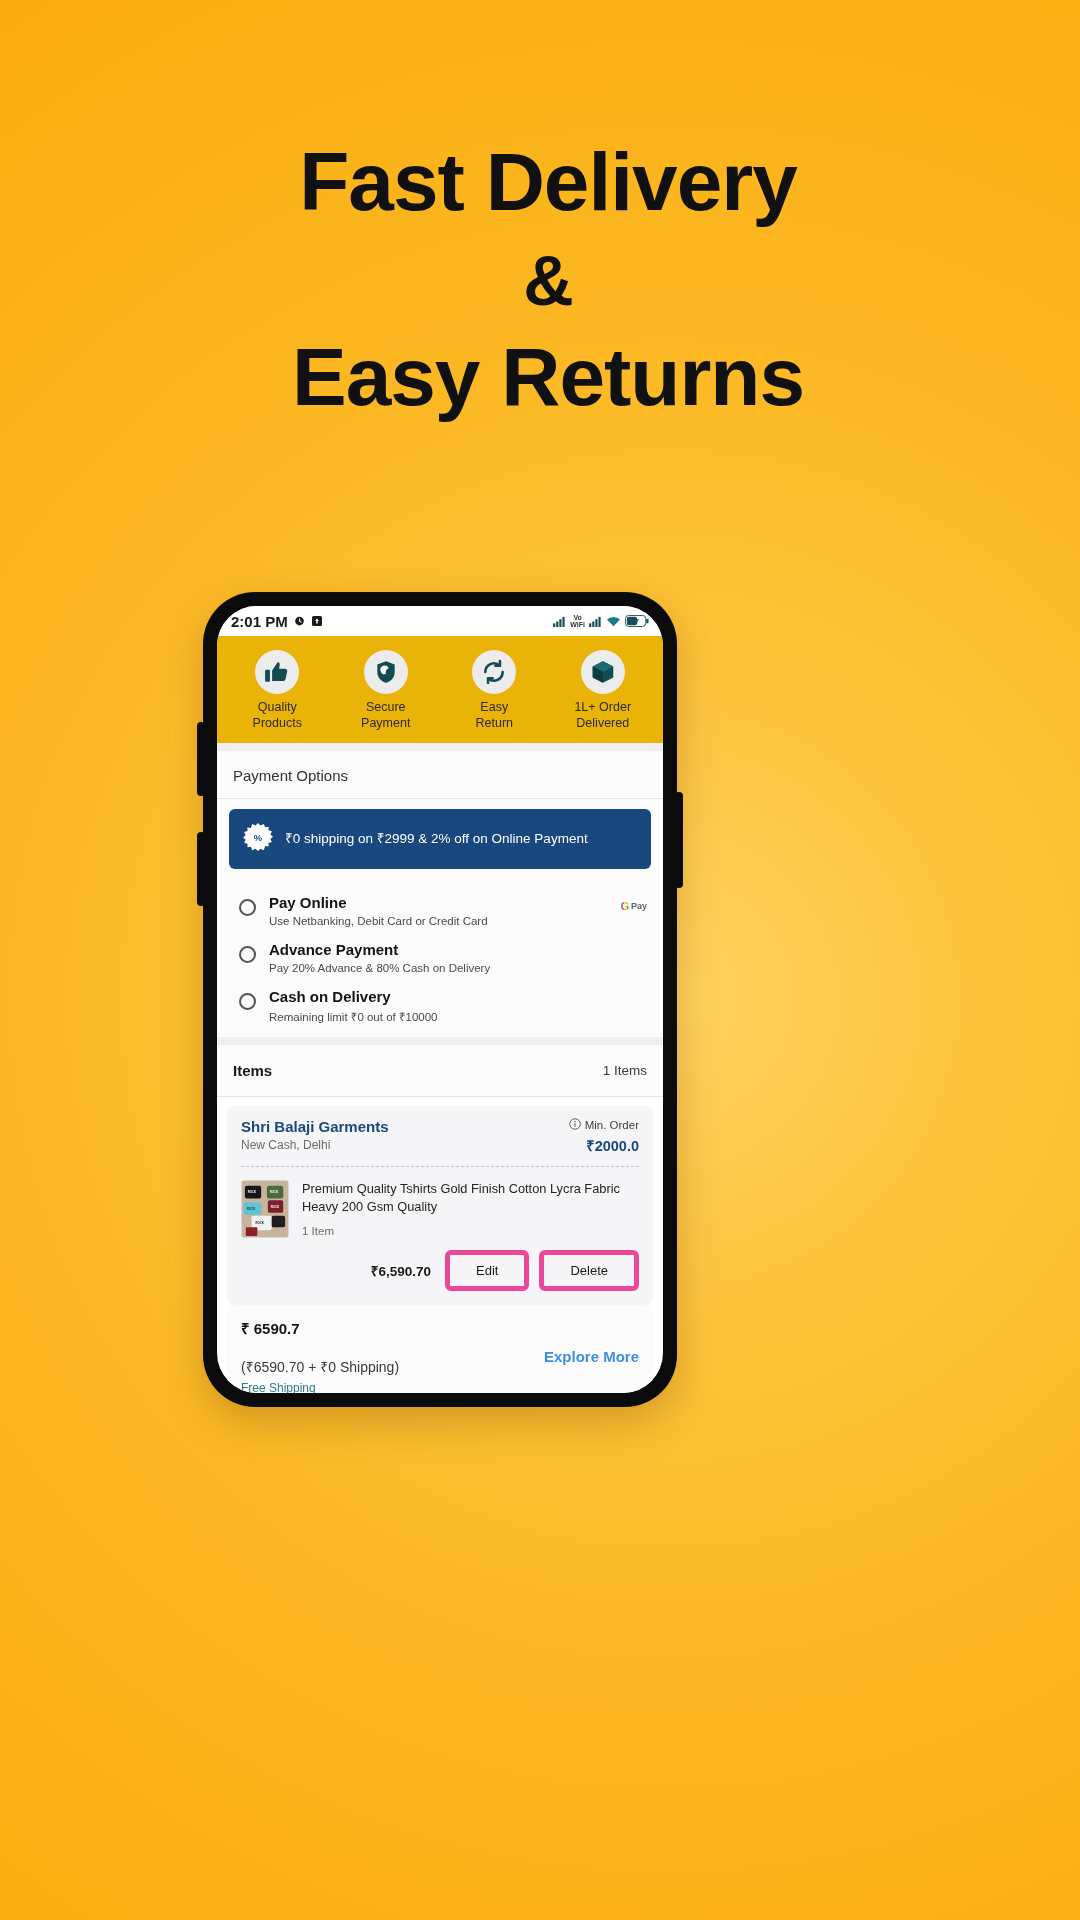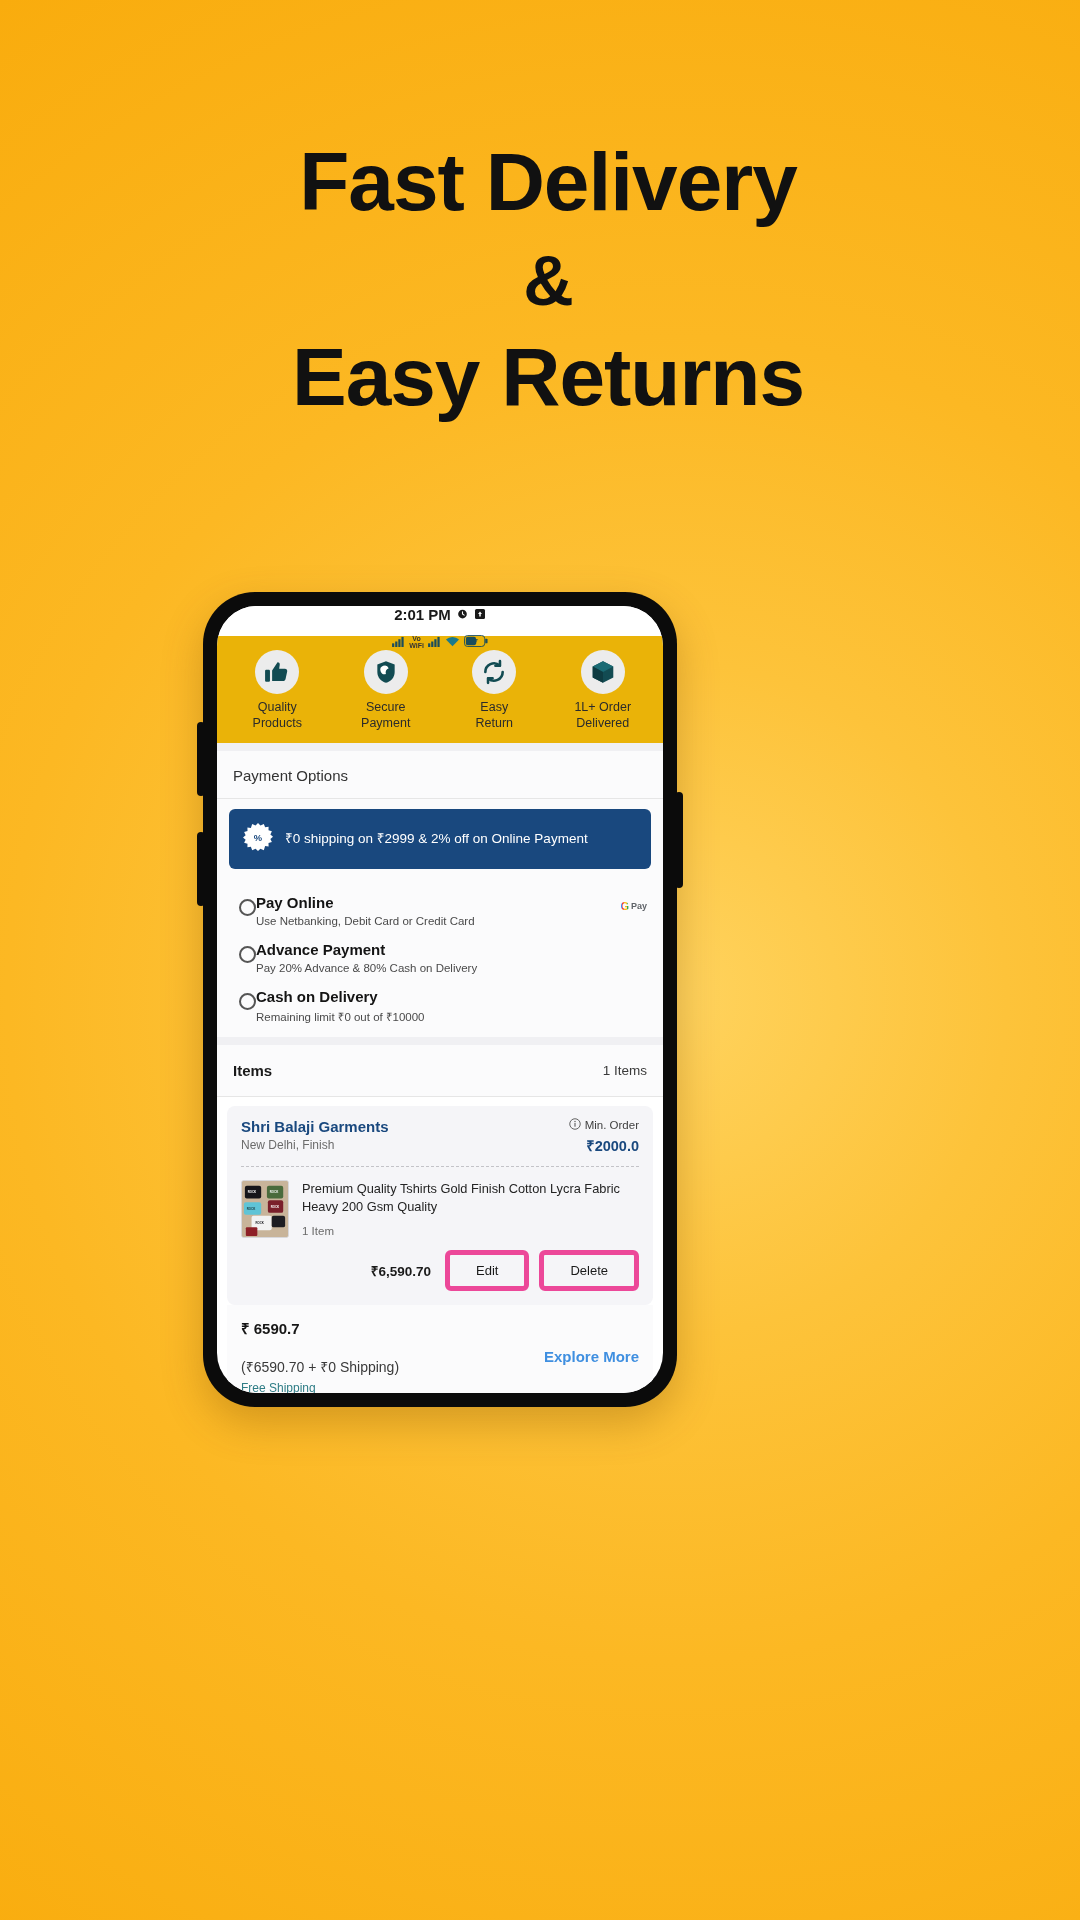--- a/index.html
+++ b/index.html
@@ -53,21 +53,20 @@
   .btn-r1 { right: -6px; top: 200px; width: 8px; height: 96px; }
 
   
   .statusbar {
     height: 30px;
     display: flex; align-items: center;
     padding: 0 14px;
     font-size: 15px; font-weight: bold; color: #1a1a1a;
     background: #fff;
     gap: 5px;
-    flex-direction: column;
   }
   .sb-left { display: flex; align-items: center; gap: 5px; }
   .sb-spacer { flex: 1; }
   .sb-right { display: flex; align-items: center; gap: 4px; }
   .ic { display: inline-block; }
   .vowifi { font-size: 7px; line-height: 7px; font-weight: bold; text-align: center; color:#333; }
 
   
   .features {
     display: flex; justify-content: space-around;
@@ -100,20 +99,21 @@
     display: flex; align-items: center; gap: 12px;
     padding: 13px 14px;
   }
   .promo-text {
     color: #fff; font-size: 13.5px; line-height: 1.35;
   }
   .pay-list { padding: 4px 0 6px; }
   .pay-row {
     display: flex; align-items: flex-start;
     padding: 7px 16px 7px 22px;
+    gap: 13px;
     position: relative;
   }
   .radio {
     width: 17px; height: 17px; border: 2px solid #555;
     border-radius: 50%; flex: none; margin-top: 5px;
   }
   .pay-name { font-size: 15px; font-weight: bold; color: #141414; }
   .pay-desc { font-size: 11.5px; color: #4a4a4a; margin-top: 4px; }
   .pay-body { flex: 1; }
   .gpay {
@@ -364,21 +364,21 @@
     <div class="items-head">
       <div class="t">Items</div>
       <div class="c">1 Items</div>
     </div>
     <div class="divider"></div>
 
     <div class="seller-card">
       <div class="seller-top">
         <div>
           <div class="seller-name">Shri Balaji Garments</div>
-          <div class="seller-loc">New Delhi, Finish</div>
+          <div class="seller-loc">New Cash, Delhi</div>
         </div>
         <div>
           <div class="minorder-lbl">
             <span>
               <svg width="12" height="12" viewBox="0 0 16 16">
                   <circle cx="8" cy="8" r="7" fill="none" stroke="#555" stroke-width="1.2"></circle>
                   <circle cx="8" cy="4.6" r="0.9" fill="#555"></circle>
                   <rect x="7.3" y="6.6" width="1.4" height="5" fill="#555"></rect>
                 </svg>
             </span>

